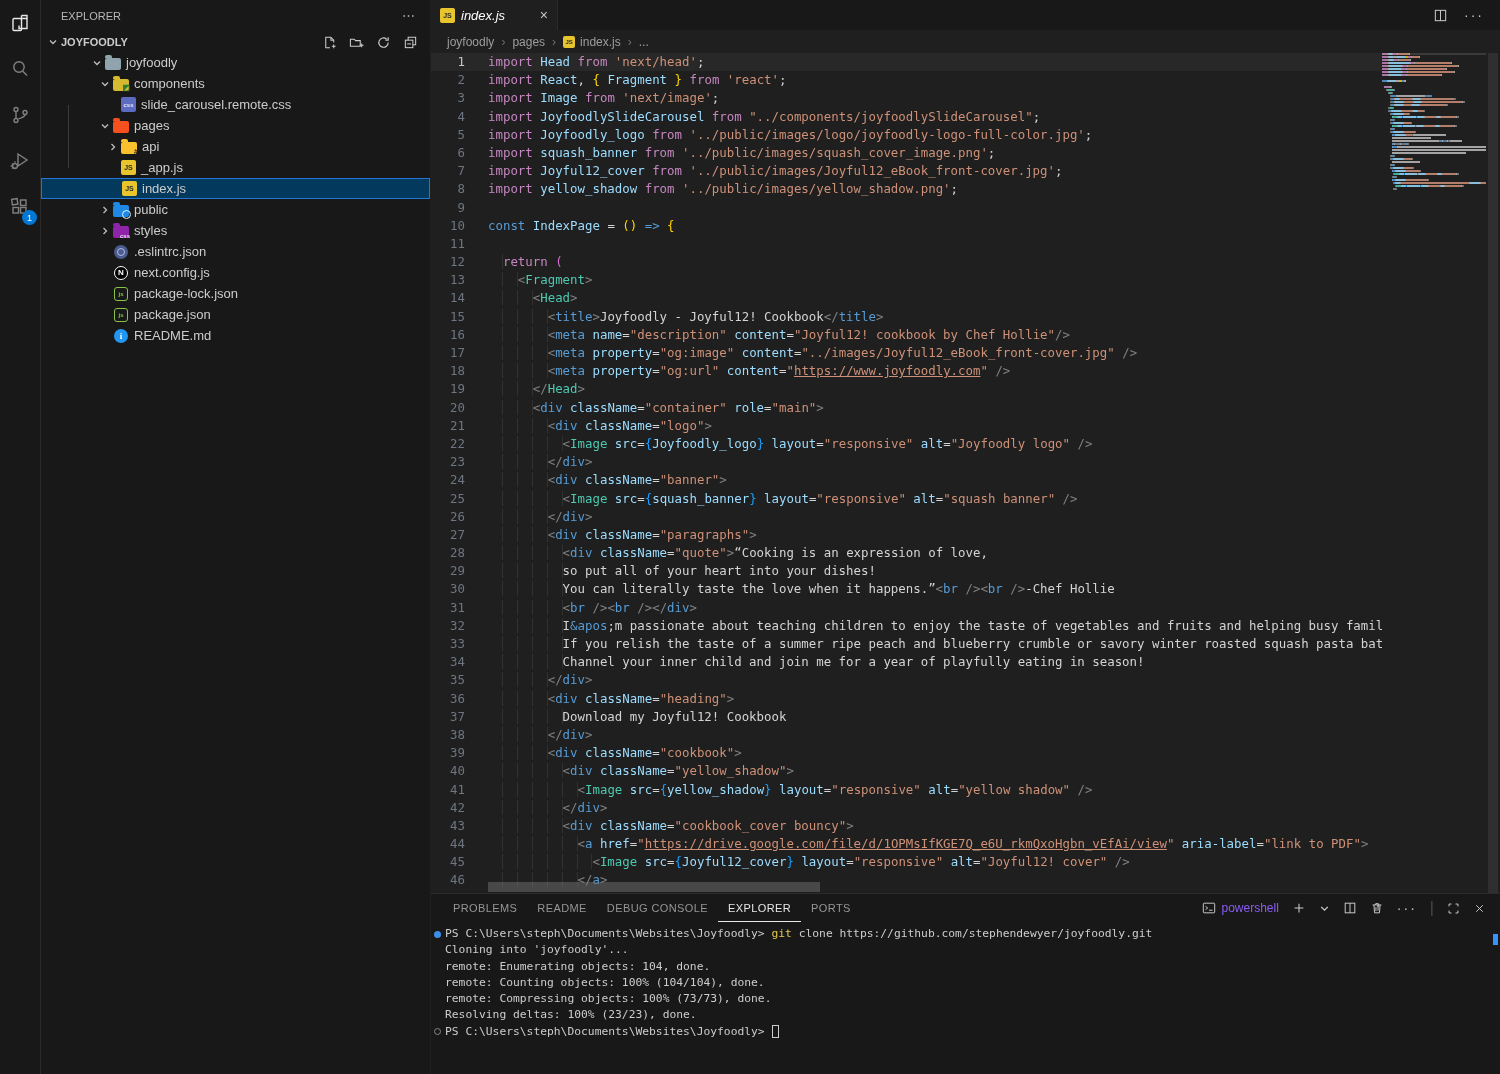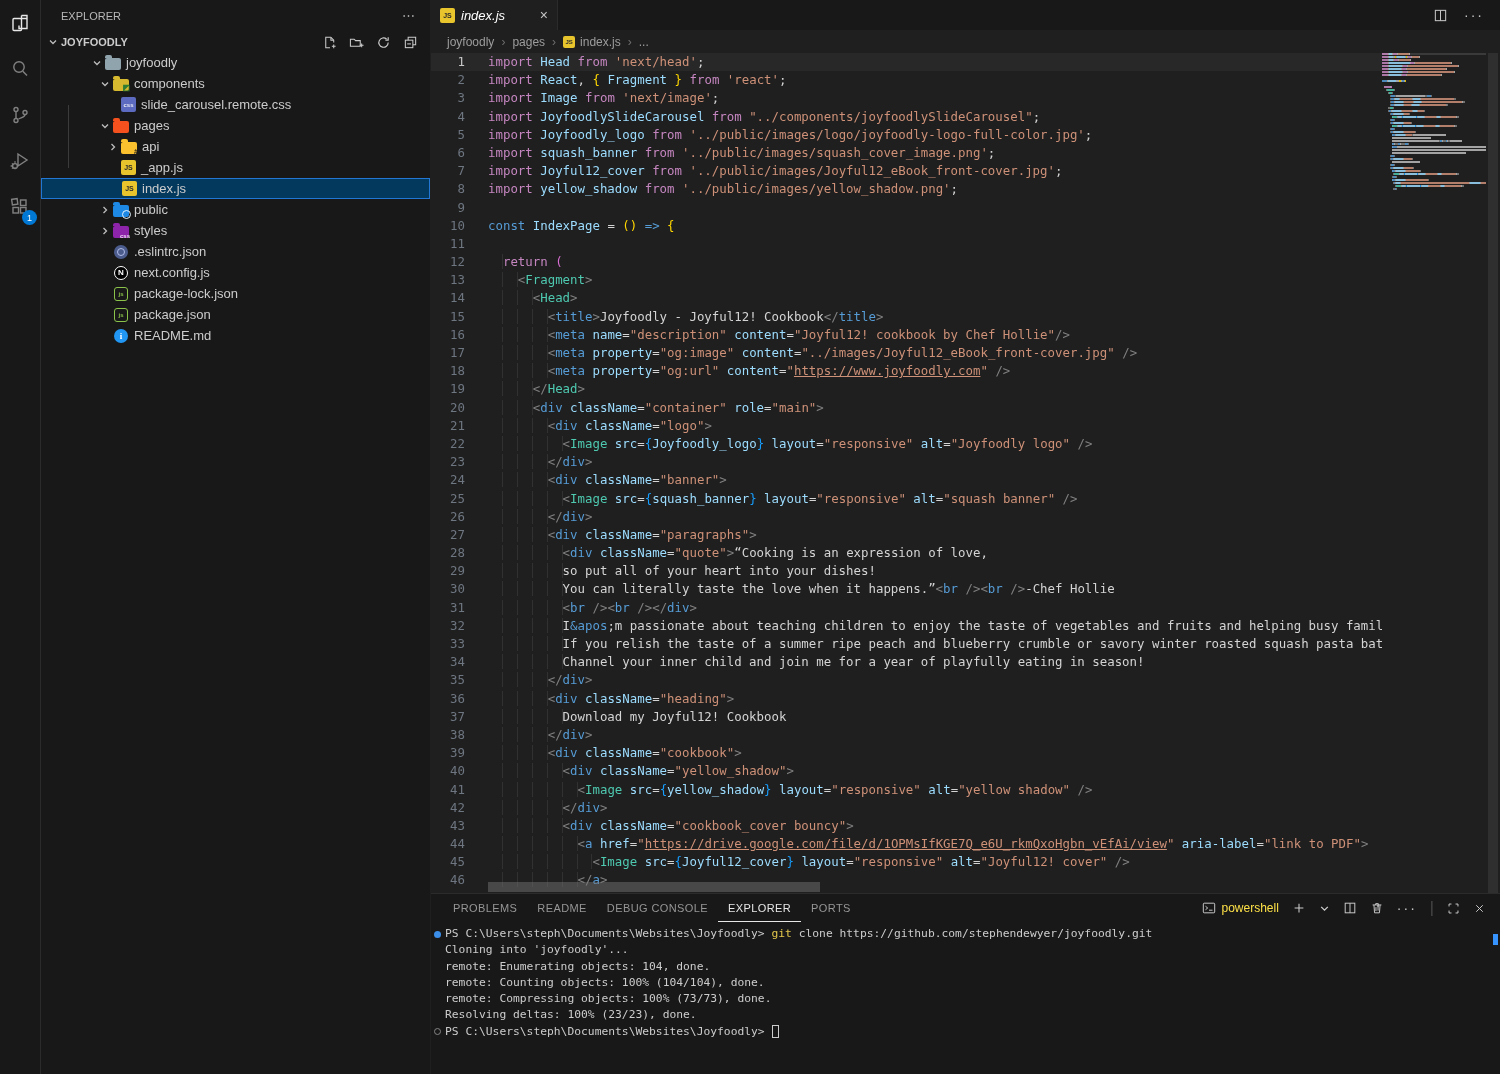--- a/index.html
+++ b/index.html
@@ -74,21 +74,21 @@
   .vscroll{position:absolute;top:53px;right:0;width:14px;bottom:0;background:#1f1f1f}
   .vthumb{position:absolute;left:2px;right:2px;top:0;bottom:0;background:rgba(121,121,121,.18)}
   
   .panel{position:absolute;left:431px;right:0;top:893px;bottom:0;background:#181818;border-top:1px solid #2b2b2b}
   .panel-top{height:28px;display:flex;align-items:center;padding-left:12px}
   .ptab{height:100%;display:flex;align-items:center;padding:0 10px;font-size:11px;letter-spacing:.4px;color:#969696;
     border-bottom:1px solid transparent;box-sizing:border-box;cursor:pointer}
   .ptab.active{color:#e7e7e7;border-bottom-color:#e7e7e7}
   .panel-actions{margin-left:auto;display:flex;align-items:center;gap:13px;padding-right:14px;color:#c5c5c5}
   .panel-actions .pic{cursor:pointer;display:flex;align-items:center;gap:5px}
-  .shell-label{font-size:12px;color:#fde047}
+  .shell-label{font-size:12px;color:#8b5cf6}
   .psep{color:#484848}
   .term{position:absolute;left:0;right:0;top:32px;bottom:0;font-family:"DejaVu Sans Mono","Liberation Mono",monospace;
     font-size:11.3px;line-height:16.3px;color:#cccccc}
   .tline{height:16.3px;display:flex;align-items:center;padding-left:14px;position:relative;white-space:pre}
   .tdeco{position:absolute;left:3px;top:4.5px;width:7px;height:7px;border-radius:50%;box-sizing:border-box}
   .tdeco.filled{background:#3b8eea}
   .tdeco.hollow{border:1px solid #848484}
   .tk-cmd{color:#e3c74c}
   .tcursor{display:inline-block;width:7px;height:13px;border:1px solid #cccccc;margin-left:1px;box-sizing:border-box}
   .term-mark{position:absolute;right:2px;top:40px;width:5px;height:11px;background:#3794ff}

